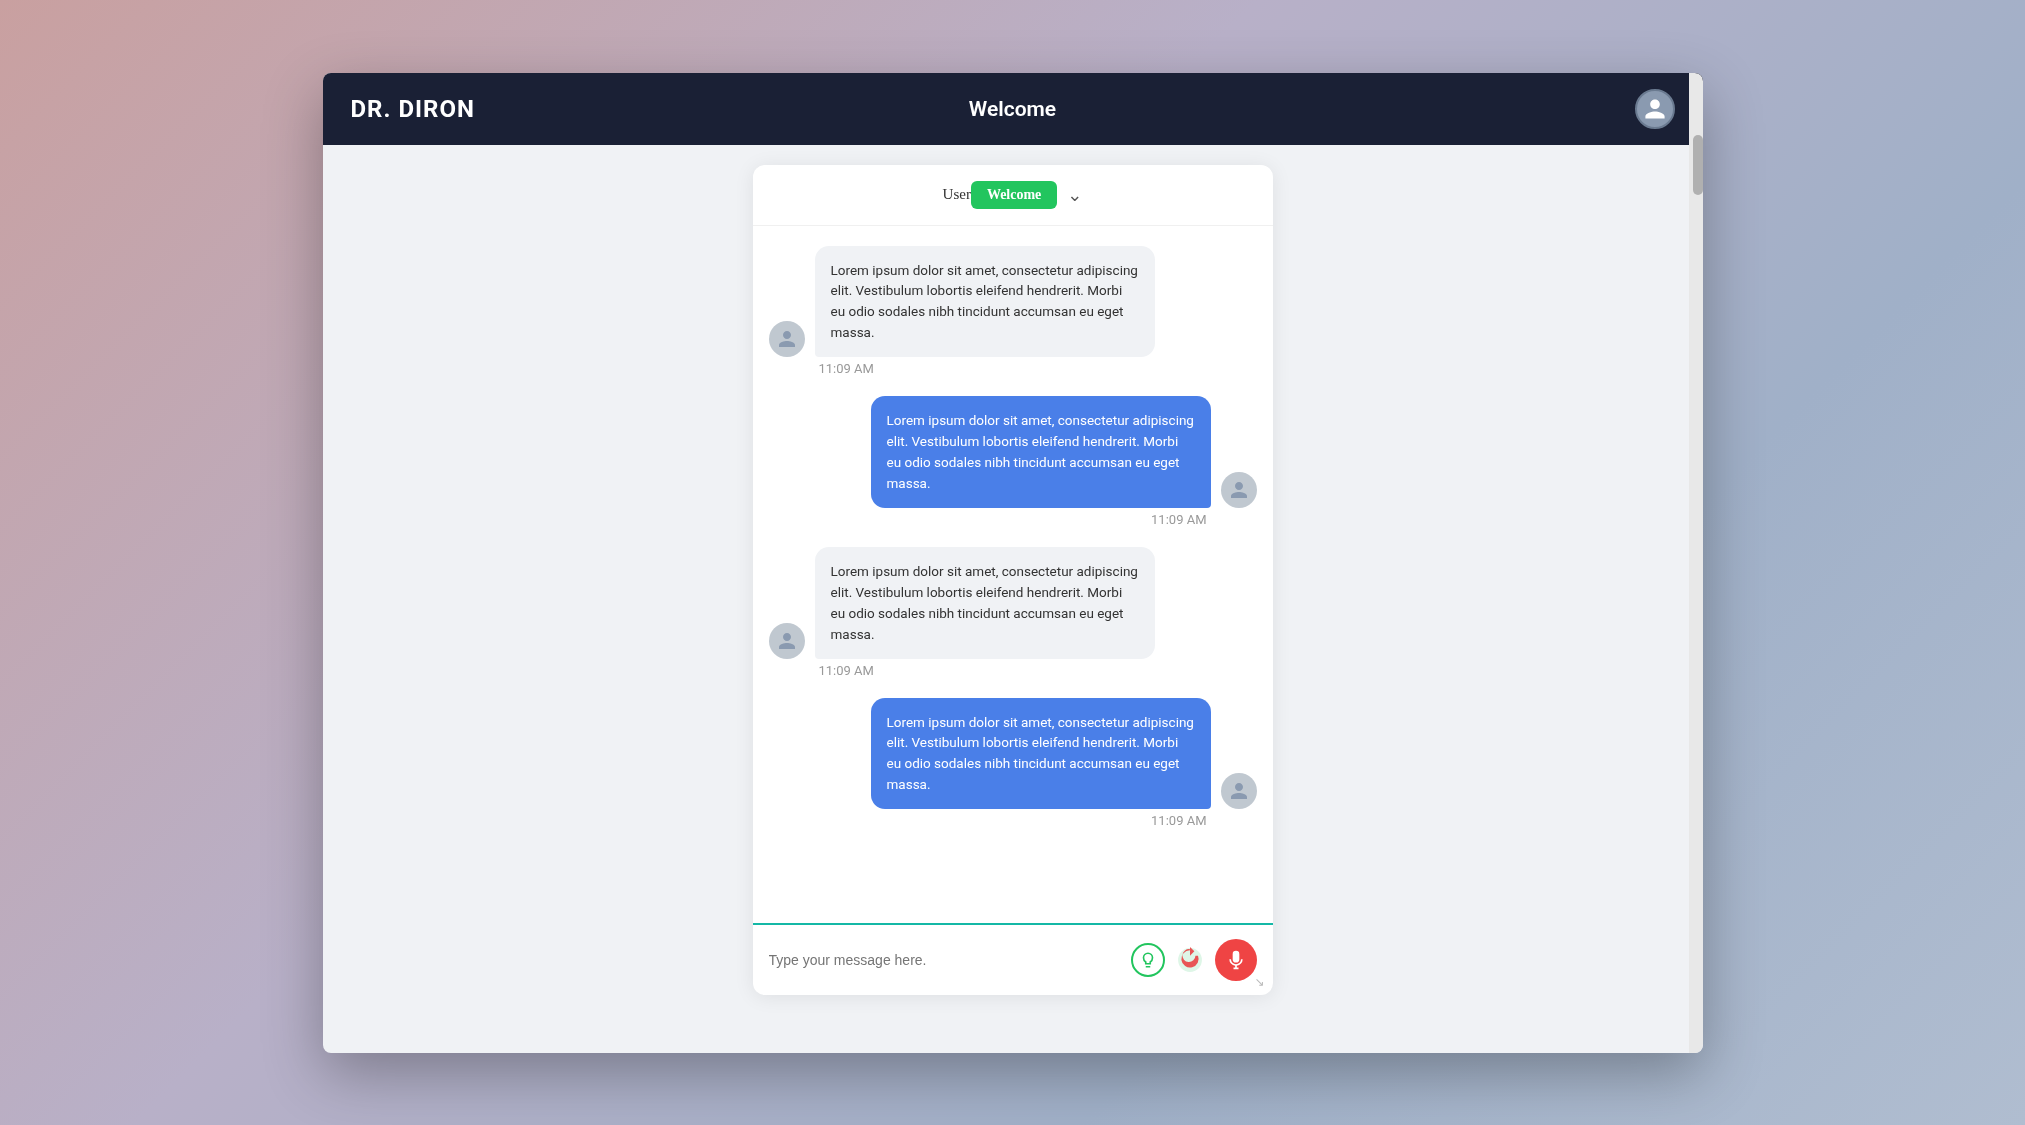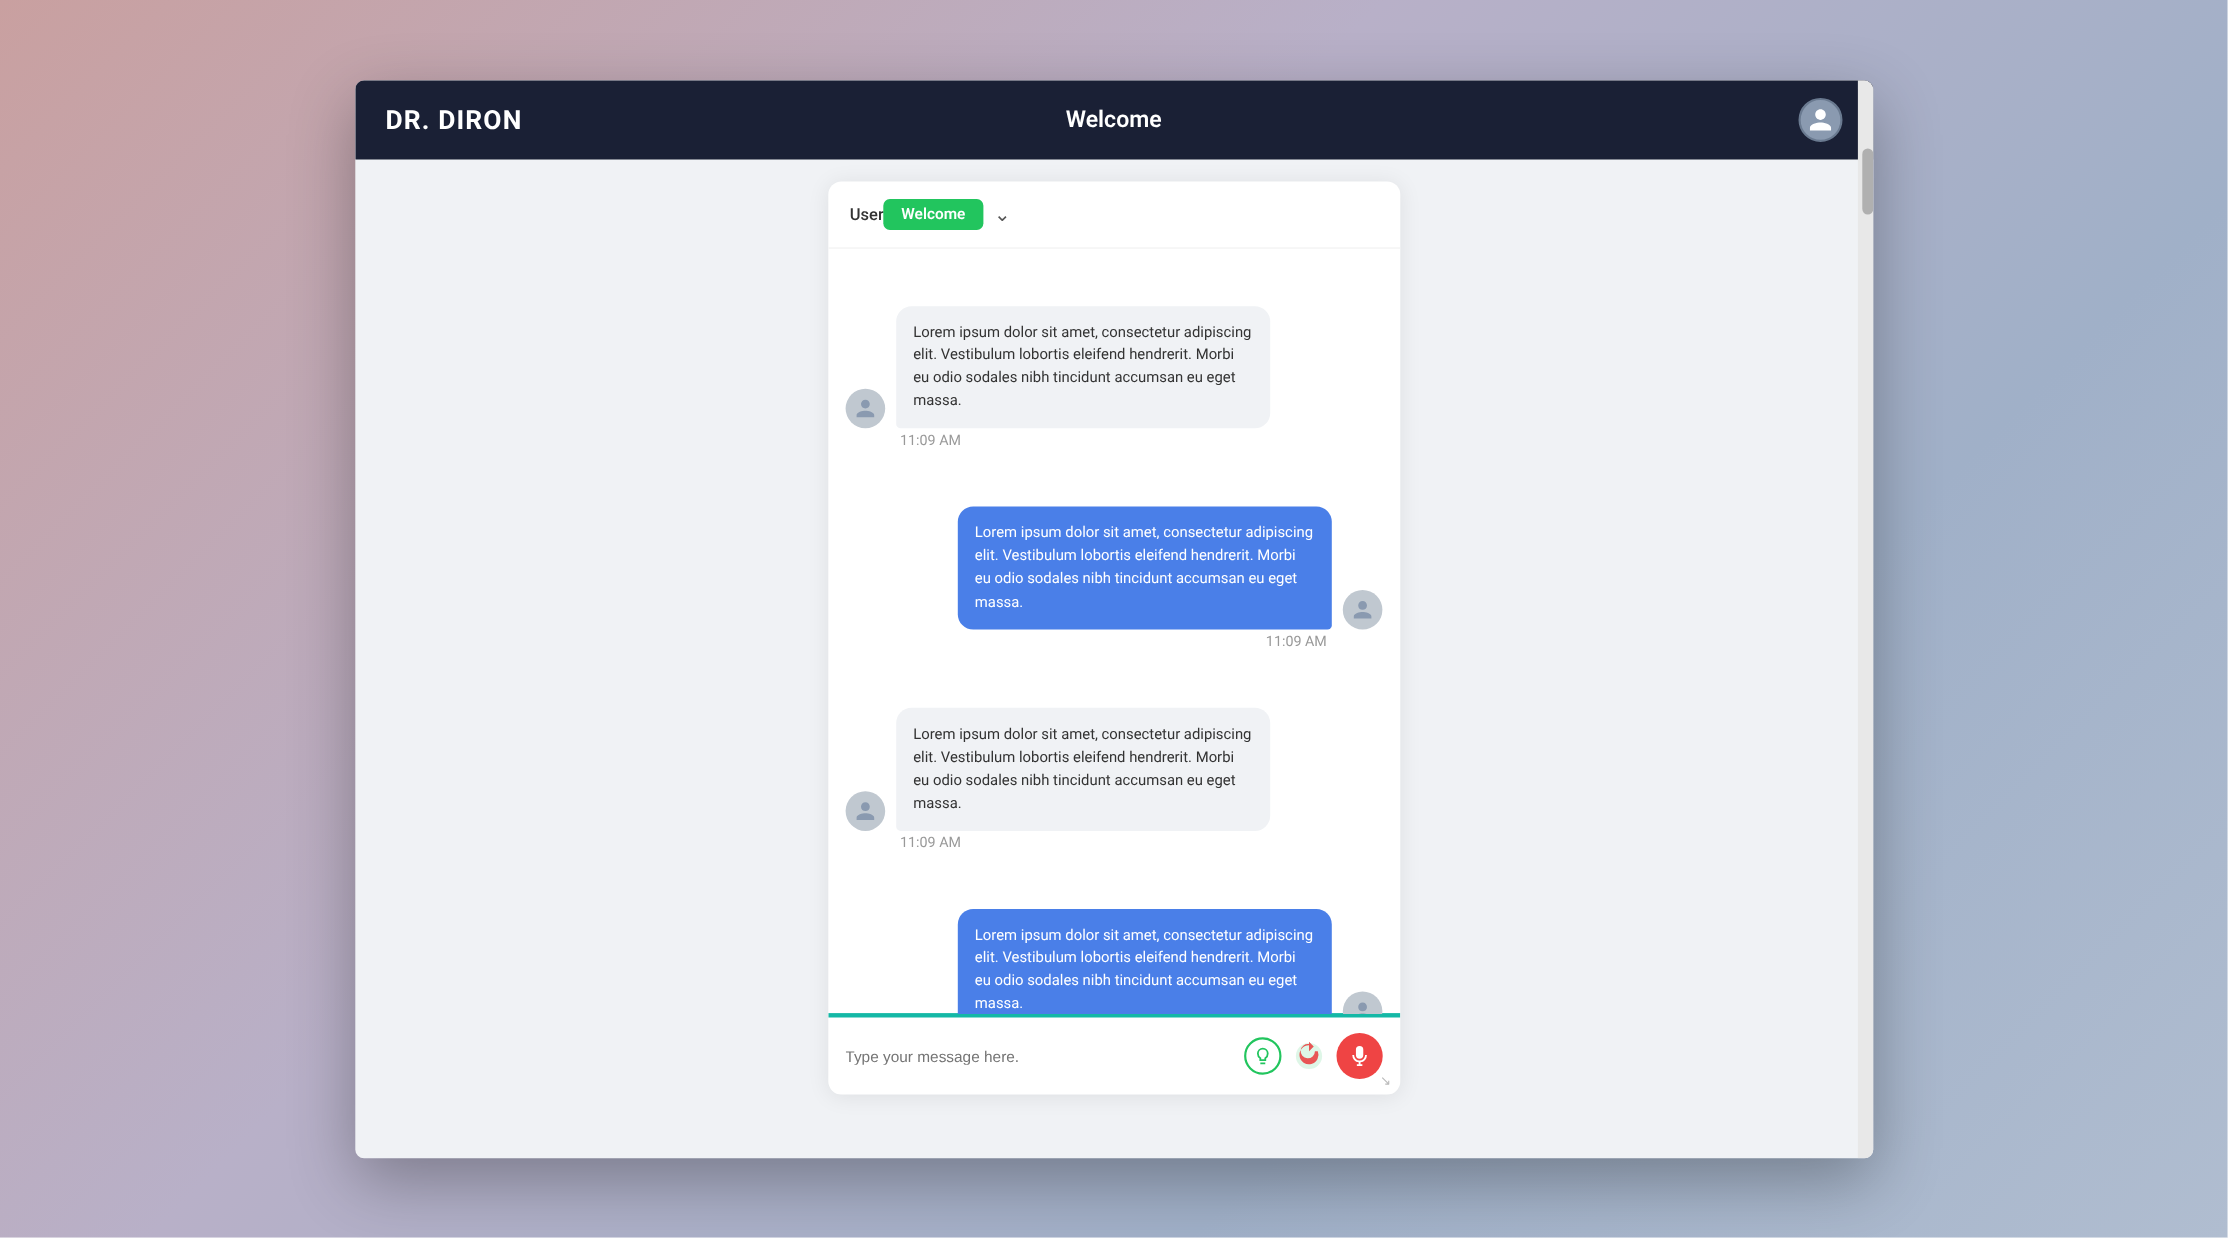--- a/index.html
+++ b/index.html
@@ -115,24 +115,25 @@
       display: flex;
       flex-direction: column;
       height: 830px;
       overflow: hidden;
     }
 
     
     .chat-header {
       display: flex;
       align-items: center;
-      justify-content: flex-start;
+      justify-content: center;
       padding: 16px 20px;
       border-bottom: 1px solid #f0f0f0;
       flex-shrink: 0;
+      font-family: Liberation Serif, serif;
     }
 
     .chat-user-label {
       font-size: 15px;
       color: #333;
       font-weight: 500;
     }
 
     .chat-header-right {
       display: flex;
@@ -163,21 +164,20 @@
       padding: 20px 16px;
       display: flex;
       flex-direction: column;
       gap: 20px;
     }
 
     .message-group {
       display: flex;
       flex-direction: column;
       gap: 4px;
-      margin-top: 32px;
     }
 
     .message-row {
       display: flex;
       align-items: flex-end;
       gap: 10px;
     }
 
     .message-row.left {
       justify-content: flex-start;
@@ -229,21 +229,21 @@
       color: #999;
       padding: 0 50px;
     }
 
     .timestamp.right {
       text-align: right;
     }
 
     
     .input-area {
-      border-top: 4px solid #14b8a6;
+      border-top: 2px solid #14b8a6;
       padding: 14px 16px;
       flex-shrink: 0;
       position: relative;
     }
 
     .input-row {
       display: flex;
       align-items: center;
       gap: 10px;
     }

